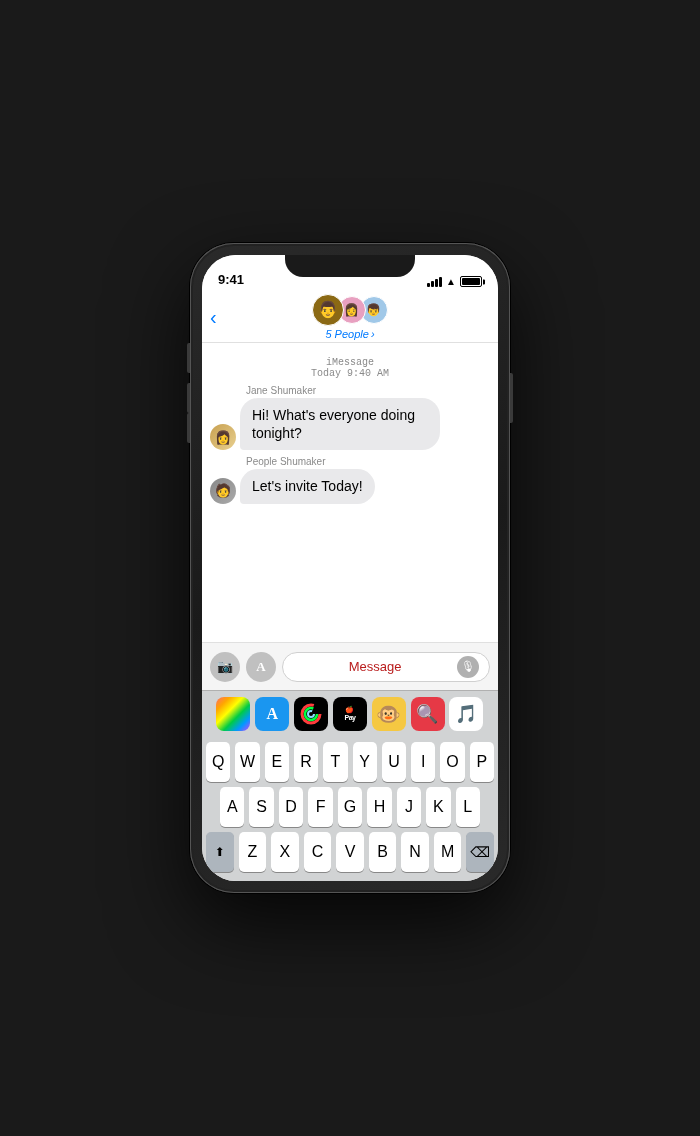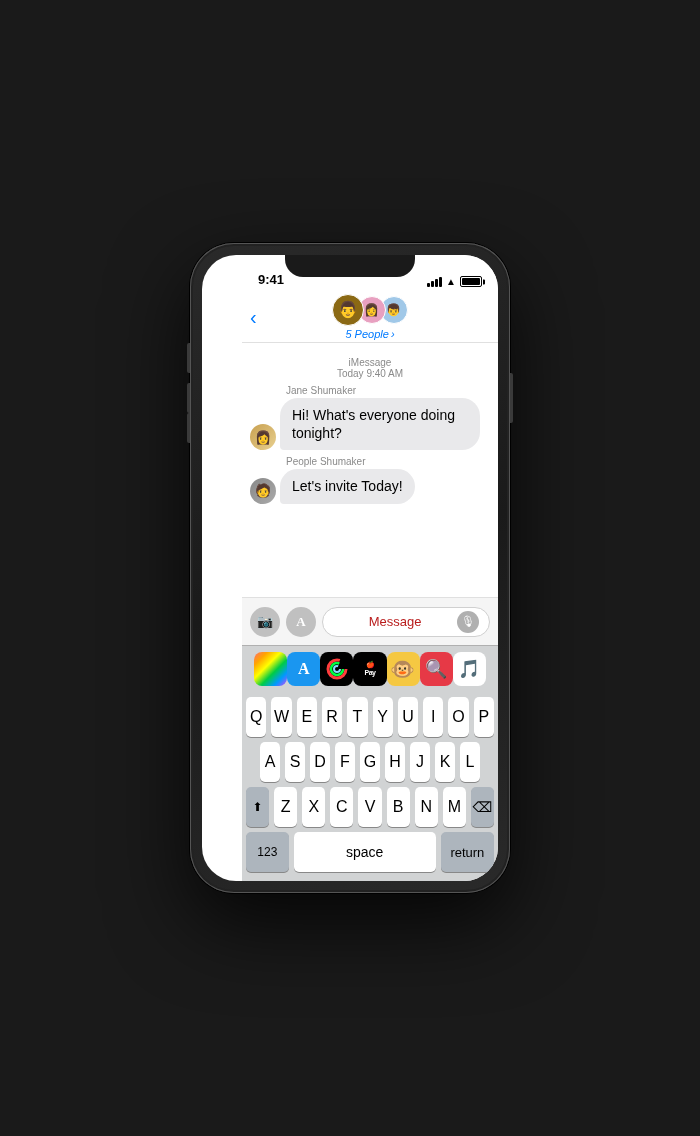--- a/index.html
+++ b/index.html
@@ -400,21 +400,20 @@
     .key.delete-key {
       max-width: 36px;
       font-size: 14px;
     }
 
     
     .screen-content {
       display: flex;
       flex-direction: column;
       height: 100%;
-      margin-left: 40px;
     }
   </style>
 </head>
 <body>
 
 <div class="phone-outer">
   <div class="phone-screen">
     <div class="notch"></div>
 
     <div class="screen-content">
@@ -453,21 +452,21 @@
           </div>
           <div class="group-label">
             <span>5 People</span>
             <span>›</span>
           </div>
         </div>
       </div>
 
       <div class="messages-area">
         <div class="timestamp-label">
-          <div style="white-space:pre-line;">iMessage
+          <div style="white-space:pre-line;font-family:Liberation Mono, monospace;">iMessage
 Today 9:40 AM</div>
         </div>
 
         <div class="sender-name">Jane Shumaker</div>
 
         <div class="message-row incoming">
           <div class="msg-avatar" style="background: linear-gradient(135deg, #c8a050, #e8d090);">
             <span>👩</span>
           </div>
           <div class="bubble incoming-bubble">Hi! What's everyone doing tonight?</div>
@@ -542,22 +541,17 @@
           <div class="key special shift-key">⬆</div>
           <div class="key">Z</div>
           <div class="key">X</div>
           <div class="key">C</div>
           <div class="key">V</div>
           <div class="key">B</div>
           <div class="key">N</div>
           <div class="key">M</div>
           <div class="key special delete-key">⌫</div>
         </div>
-        <div class="key-row">
-          <div class="key special num-key">123</div>
-          <div class="key space-key">space</div>
-          <div class="key special return-key">return</div>
-        </div>
       </div>
 
     </div>
   </div>
 </div>
 
 </body></html>

